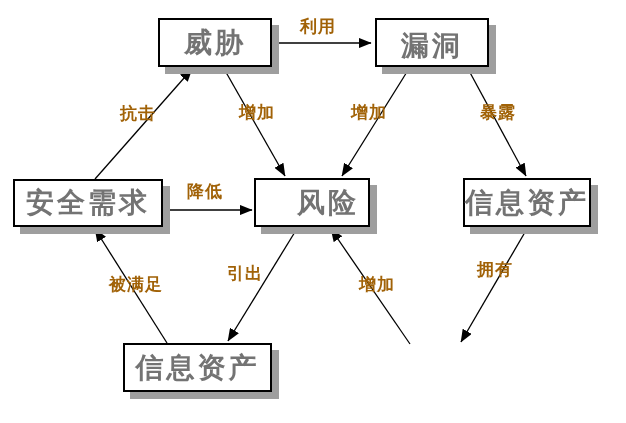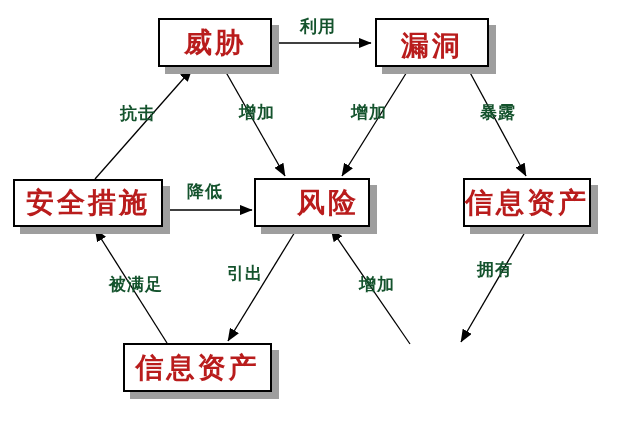--- a/index.html
+++ b/index.html
@@ -20,30 +20,30 @@
     width: 626px; height: 423px;
   }
   .node {
     position: absolute;
     display: flex;
     align-items: center;
     justify-content: center;
     background: #ffffff;
     border: 2px solid #000000;
     box-shadow: 7px 7px 0 #9e9e9e;
-    color: #b91c1c;
+    color: #737373;
     font-size: 28px;
     font-weight: bold;
     letter-spacing: 3px;
     white-space: nowrap;
   }
   .edge-label {
     position: absolute;
     transform: translate(-50%, -50%);
-    color: #14532d;
+    color: #a16207;
     font-size: 17px;
     font-weight: bold;
     white-space: nowrap;
     letter-spacing: 1px;
   }
 </style>
 </head>
 <body>
 
 <div class="diagram">
@@ -66,21 +66,21 @@
     <line x1="528" y1="227" x2="461" y2="342" stroke="#000" stroke-width="1.3" marker-end="url(#arrow)"></line>
   </svg>
 
   <div class="node" style="left:158px; top:18px;  width:114px; height:49px;">
     <span>威胁</span>
   </div>
   <div class="node" style="left:375px; top:18px;  width:114px; height:49px;align-items:flex-end;">
     <span>漏洞</span>
   </div>
   <div class="node" style="left:13px;  top:179px; width:150px; height:48px;">
-    <span>安全措施</span>
+    <span>安全需求</span>
   </div>
   <div class="node" style="left:254px; top:178px; width:116px; height:49px;padding-left:32px;">
     <span>风险</span>
   </div>
   <div class="node" style="left:463px; top:178px; width:128px; height:49px;">
     <span>信息资产</span>
   </div>
   <div class="node" style="left:123px; top:343px; width:149px; height:49px;">
     <span>信息资产</span>
   </div>

